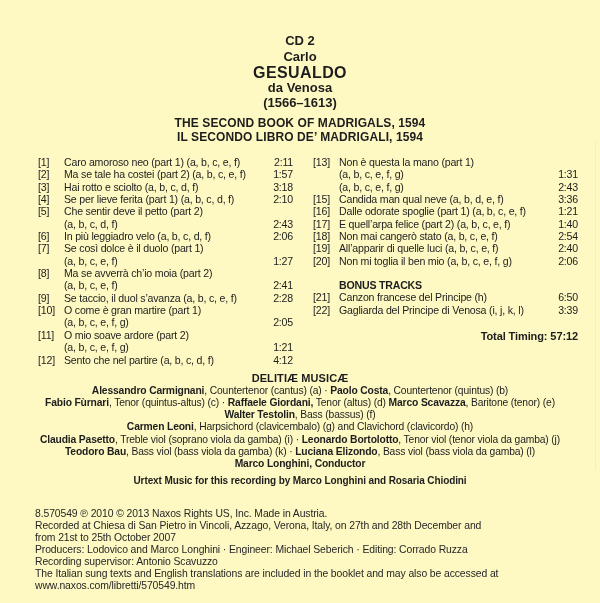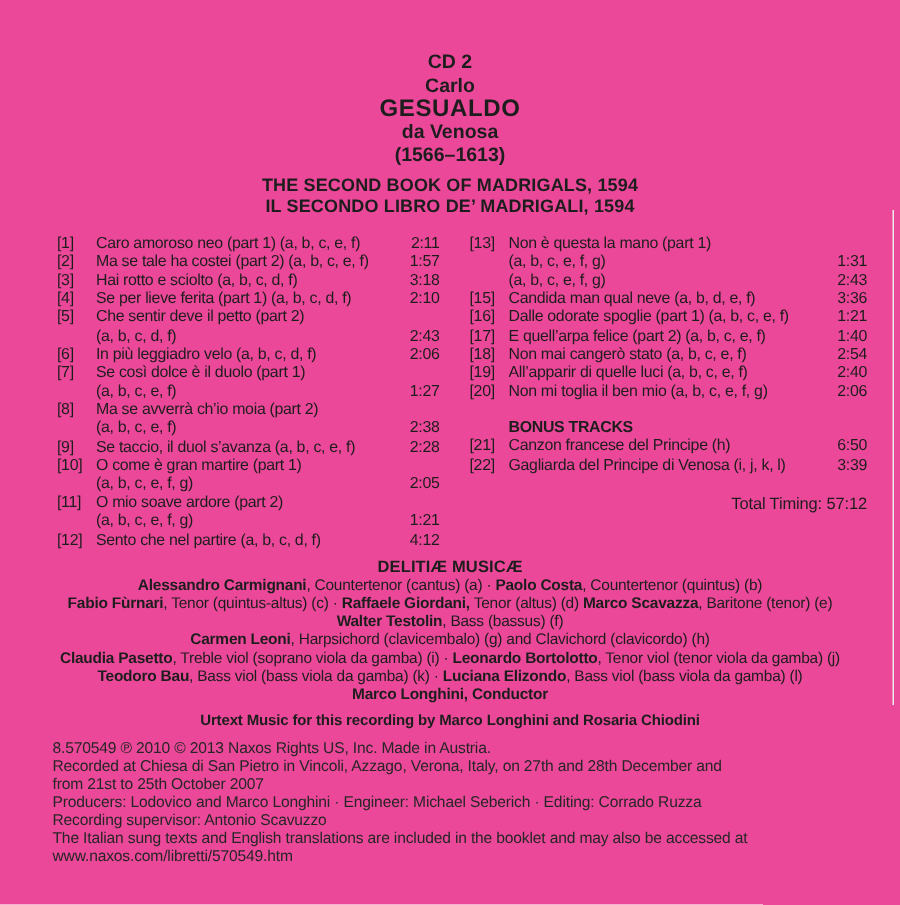--- a/index.html
+++ b/index.html
@@ -1,19 +1,19 @@
 <!DOCTYPE html>
 <html><head>
 <meta charset="utf-8">
 <style>
   html,body{margin:0;padding:0;background:#ffffff;}
   .page{
     position:relative;
     width:600px;height:603px;
-    background:#ec4899;
+    background:#fef9c3;
     font-family:"Liberation Sans", sans-serif;
     color:#1d1d1d;
     overflow:hidden;
   }
   
   .header{text-align:center;padding-top:34px;font-weight:bold;}
   .h-cd{font-size:13px;line-height:14px;}
   .h-first{font-size:13px;line-height:14px;margin-top:2px;}
   .h-last{font-size:16px;line-height:17px;letter-spacing:.4px;}
   .h-suffix{font-size:13px;line-height:14px;}
@@ -35,35 +35,35 @@
     white-space:nowrap;
   }
   .tnum{width:26px;flex:none;}
   .ttitle{flex:1;overflow:hidden;}
   .ttime{flex:none;margin-left:4px;text-align:right;}
   .bold{font-weight:bold;}
   .sp1{height:12px;}
   .sp2{height:14px;}
   .total{
     font-size:11px;line-height:13px;
-    font-weight:normal;text-align:right;
+    font-weight:bold;text-align:right;
     letter-spacing:-.1px;
   }
   
   .ensemble{margin-top:6px;text-align:center;}
   .ens-name{font-size:11px;line-height:13px;font-weight:bold;letter-spacing:.1px;}
   .perf{font-size:10.3px;line-height:12.2px;letter-spacing:-.15px;white-space:nowrap;}
   .perf .b{font-weight:bold;}
   
   .urtext{
     margin-top:3px;text-align:center;
     font-size:10px;line-height:15px;font-weight:bold;
     letter-spacing:-.1px;
   }
-  .credits{margin-top:6px;padding-left:35px;padding-right:30px;}
+  .credits{margin-top:20px;padding-left:35px;padding-right:30px;}
   .credit-line{font-size:10.4px;line-height:12px;letter-spacing:-.1px;color:#262626;}
   
   .scan-edge{position:absolute;right:4px;top:140px;width:1px;height:330px;background:#ebebe9;}
 </style>
 </head>
 <body>
 
 <div class="page">
   <div class="scan-edge"></div>
 
@@ -125,21 +125,21 @@
           <span class="ttime">1:27</span>
         </div>
       <div class="trow">
           <span class="tnum">[8]</span>
           <span class="ttitle">Ma se avverrà ch’io moia (part 2)</span>
           <span class="ttime"></span>
         </div>
       <div class="trow">
           <span class="tnum"></span>
           <span class="ttitle">(a, b, c, e, f)</span>
-          <span class="ttime">2:38</span>
+          <span class="ttime">2:41</span>
         </div>
       <div class="trow">
           <span class="tnum">[9]</span>
           <span class="ttitle">Se taccio, il duol s’avanza (a, b, c, e, f)</span>
           <span class="ttime">2:28</span>
         </div>
       <div class="trow">
           <span class="tnum">[10]</span>
           <span class="ttitle">O come è gran martire (part 1)</span>
           <span class="ttime"></span>

